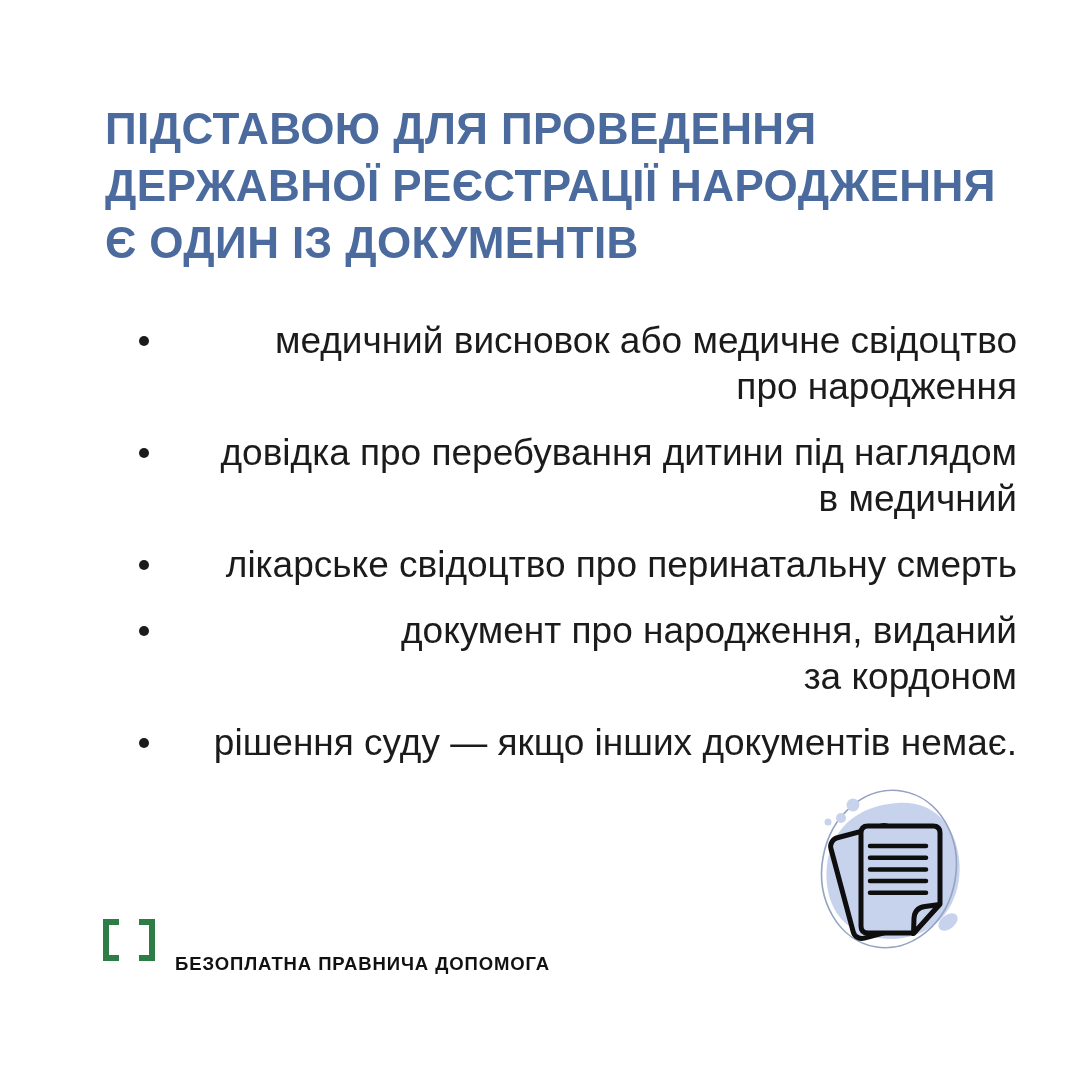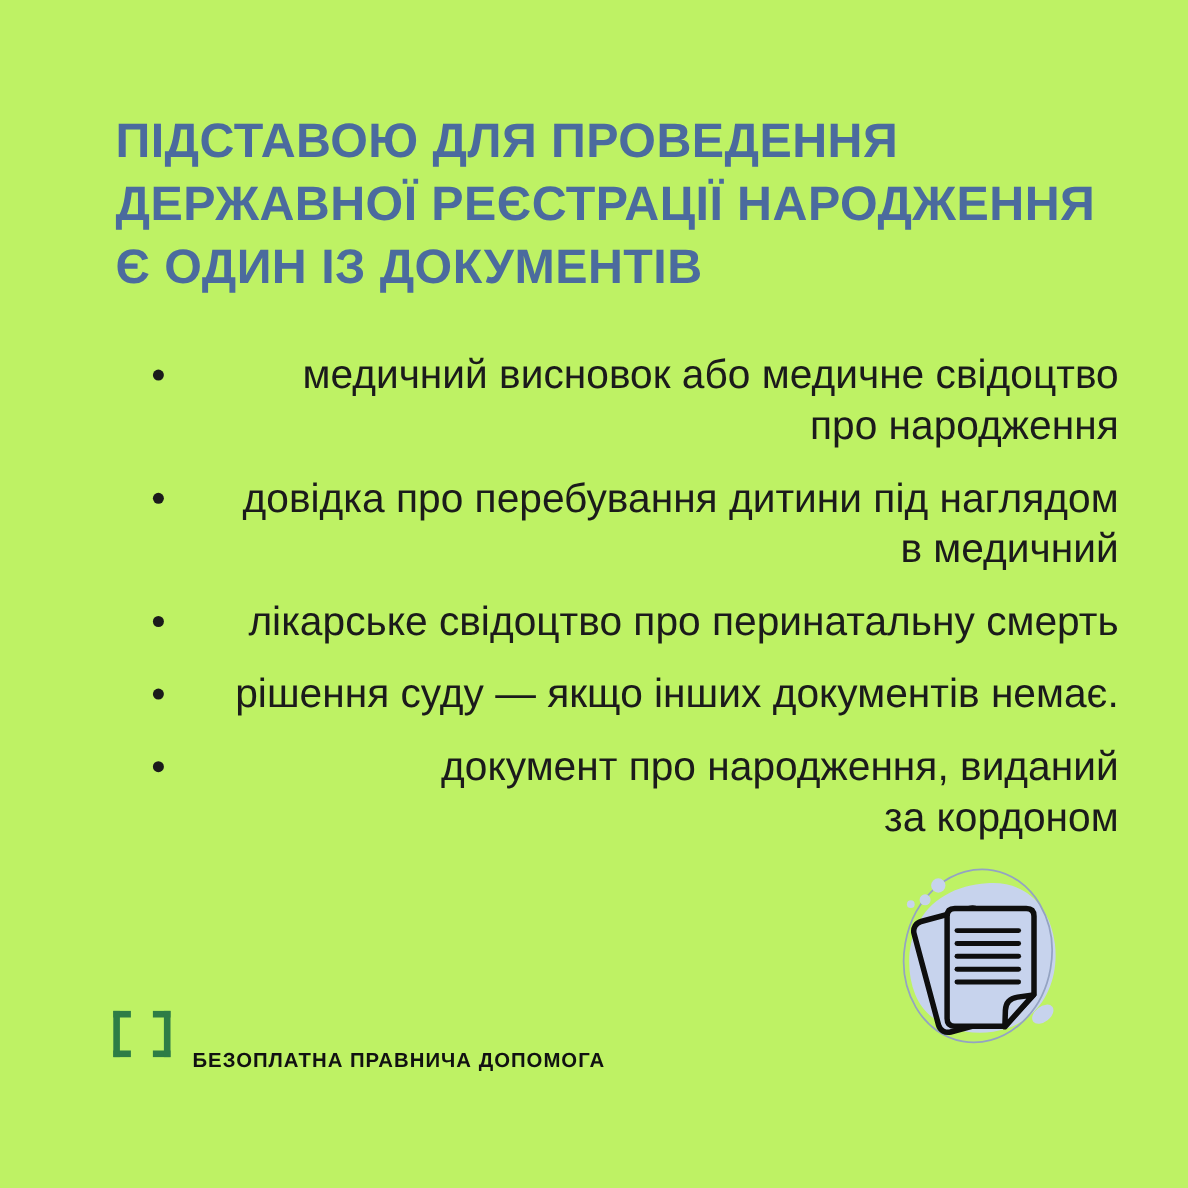--- a/index.html
+++ b/index.html
@@ -1,21 +1,21 @@
 <!DOCTYPE html>
 <html><head>
 <meta charset="utf-8">
 <style>
   * { margin: 0; padding: 0; box-sizing: border-box; }
   html, body { background: #e8e8e8; }
   .canvas {
     position: relative;
     width: 1080px;
     height: 1080px;
-    background: #bef264;
+    background: #ffffff;
     overflow: hidden;
     font-family: "Liberation Sans", sans-serif;
   }
   .heading {
     position: absolute;
     left: 105px;
     top: 100px;
     width: 920px;
     font-size: 44px;
     font-weight: bold;
@@ -87,23 +87,23 @@
   <h1 class="heading">ПІДСТАВОЮ ДЛЯ ПРОВЕДЕННЯ
 ДЕРЖАВНОЇ РЕЄСТРАЦІЇ НАРОДЖЕННЯ
 Є ОДИН ІЗ ДОКУМЕНТІВ</h1>
 
   <ul class="doc-list">
       <li>медичний висновок або медичне свідоцтво
 про народження</li>
       <li>довідка про перебування дитини під наглядом
 в медичний</li>
       <li>лікарське свідоцтво про перинатальну смерть</li>
-      <li>рішення суду — якщо інших документів немає.</li>
       <li>документ про народження, виданий
 за кордоном</li>
+      <li>рішення суду — якщо інших документів немає.</li>
     </ul>
 
   <div class="footer-logo">
     <div class="brackets">
       <div class="bracket left"></div>
       <div class="bracket right"></div>
     </div>
     <div class="logo-text">БЕЗОПЛАТНА ПРАВНИЧА ДОПОМОГА</div>
   </div>
 

